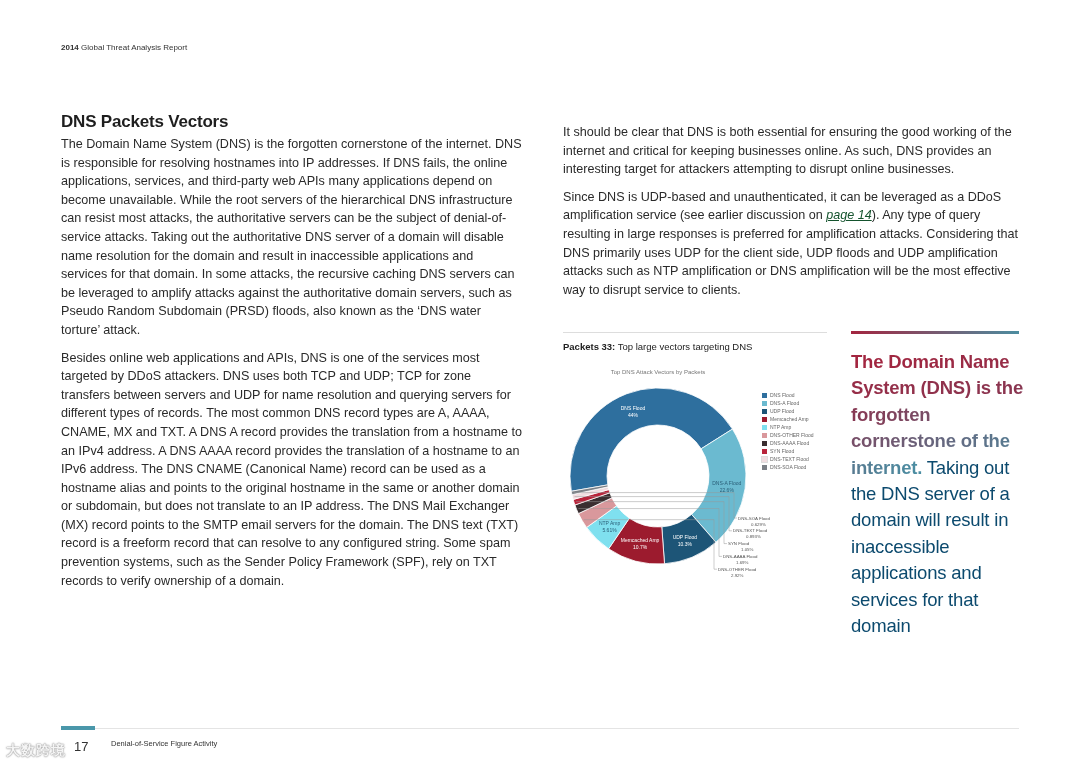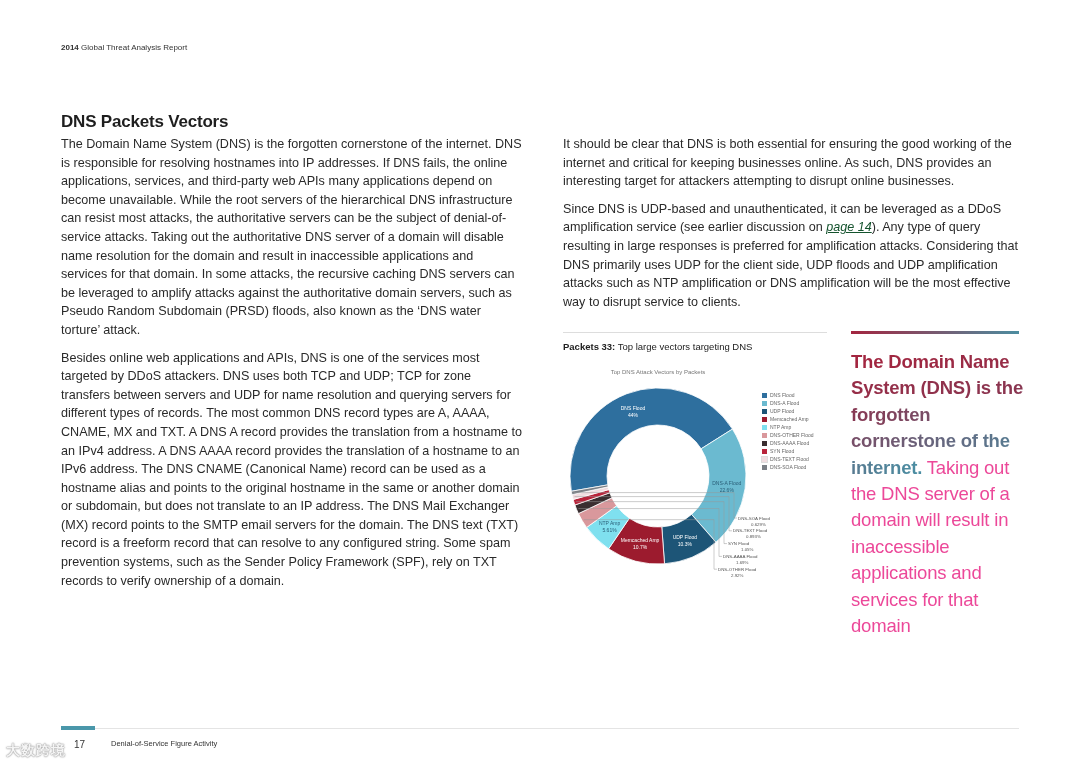--- a/index.html
+++ b/index.html
@@ -3,40 +3,40 @@
 <meta charset="utf-8">
 <style>
   html, body { margin:0; padding:0; }
   body { width:1080px; height:778px; background:#ffffff; position:relative; overflow:hidden;
          font-family:"Liberation Sans", sans-serif; color:#2a2a2a; }
   .hdr { position:absolute; left:61px; top:43px; font-size:8px; color:#333; }
   .hdr b { font-weight:bold; }
   .title { position:absolute; left:61px; top:112px; font-size:17px; font-weight:bold; color:#1e1e1e; letter-spacing:-0.2px; }
   .col-left { position:absolute; left:61px; top:135px; width:462px; font-size:12.6px; line-height:18.6px; color:#2a2a2a; }
   .col-left p { margin:0 0 9px 0; }
-  .col-right { position:absolute; left:563px; top:135px; width:460px; font-size:12.6px; line-height:18.6px; color:#2a2a2a; }
+  .col-right { position:absolute; left:563px; top:123px; width:460px; font-size:12.6px; line-height:18.6px; color:#2a2a2a; }
   .col-right p { margin:0 0 9px 0; }
   .link { color:#14532d; text-decoration:underline; cursor:pointer;font-style:italic; }
   .fig-rule { position:absolute; left:563px; top:332px; width:264px; height:1px; background:#ddd; }
   .fig-cap { position:absolute; left:563px; top:341px; font-size:9.5px; color:#222; }
   .fig-cap b { font-weight:bold; }
   .chart-title { position:absolute; left:563px; top:369px; width:190px; text-align:center; font-size:6px; color:#777; }
   svg.donut { position:absolute; left:563px; top:378px; width:230px; height:200px; overflow:visible; }
   .legend { position:absolute; left:762px; top:391px; font-size:5px; color:#666; }
   .legend .li { display:flex; align-items:center; height:8px; }
   .legend .sw { width:5px; height:5px; margin-right:3px; }
   .pq-rule { position:absolute; left:851px; top:331px; width:168px; height:3px;
              background:linear-gradient(to right,#a3253f,#4c8da0); }
   .pq { position:absolute; left:851px; top:349px; width:180px; font-size:18.5px; line-height:26.4px; color:#333; letter-spacing:-0.2px; }
   .pq .hl { font-weight:bold; background:linear-gradient(to right,#a3253f 0%,#8a3550 50%,#4a8ea3 100%);
             -webkit-background-clip:text; background-clip:text; color:transparent; }
-  .pq .rest { color:#ec4899; }
+  .pq .rest { color:#0c4a6e; }
   .foot-rule { position:absolute; left:61px; top:728px; width:958px; height:1px; background:#e4e4e4; }
   .foot-bar { position:absolute; left:61px; top:726px; width:34px; height:4px; background:#4a97aa; }
-  .foot-num { position:absolute; left:74px; top:739px; font-size:10px; color:#333; }
+  .foot-num { position:absolute; left:74px; top:739px; font-size:13px; color:#333; }
   .foot-sec { position:absolute; left:111px; top:739px; font-size:7.5px; color:#333; }
   .watermark { position:absolute; left:6px; top:742px; font-size:14px; color:rgba(255,255,255,0.9);
                text-shadow:0 0 2px #999, 0 0 1px #777; font-weight:bold; letter-spacing:1px; }
 </style>
 </head>
 <body>
 
 <div class="hdr">
   <b>2014</b>
   <span>Global Threat Analysis Report</span>

